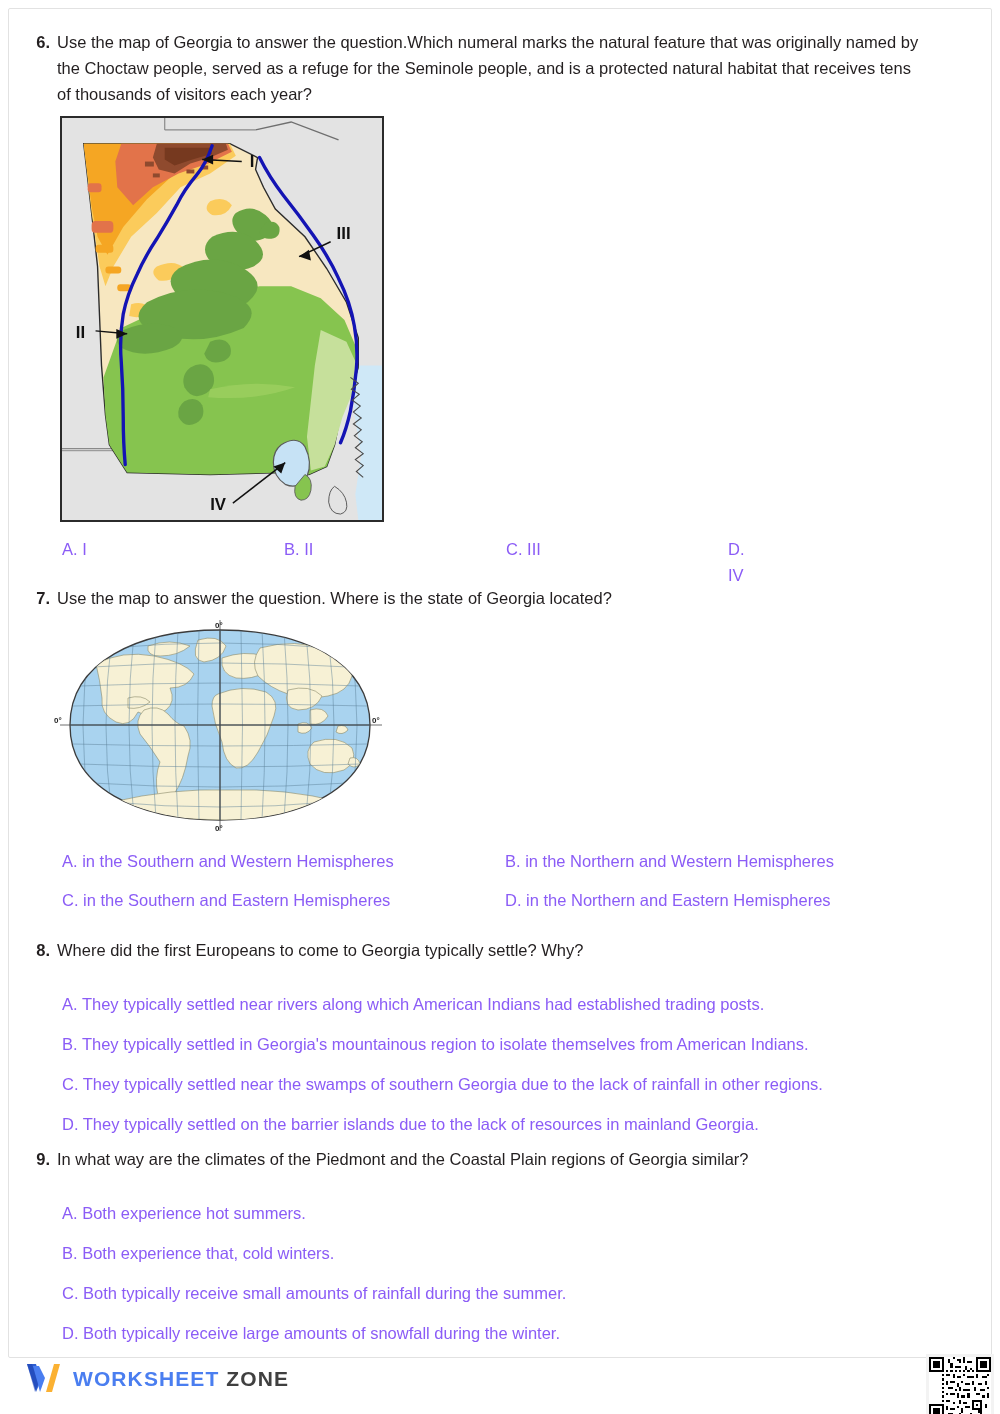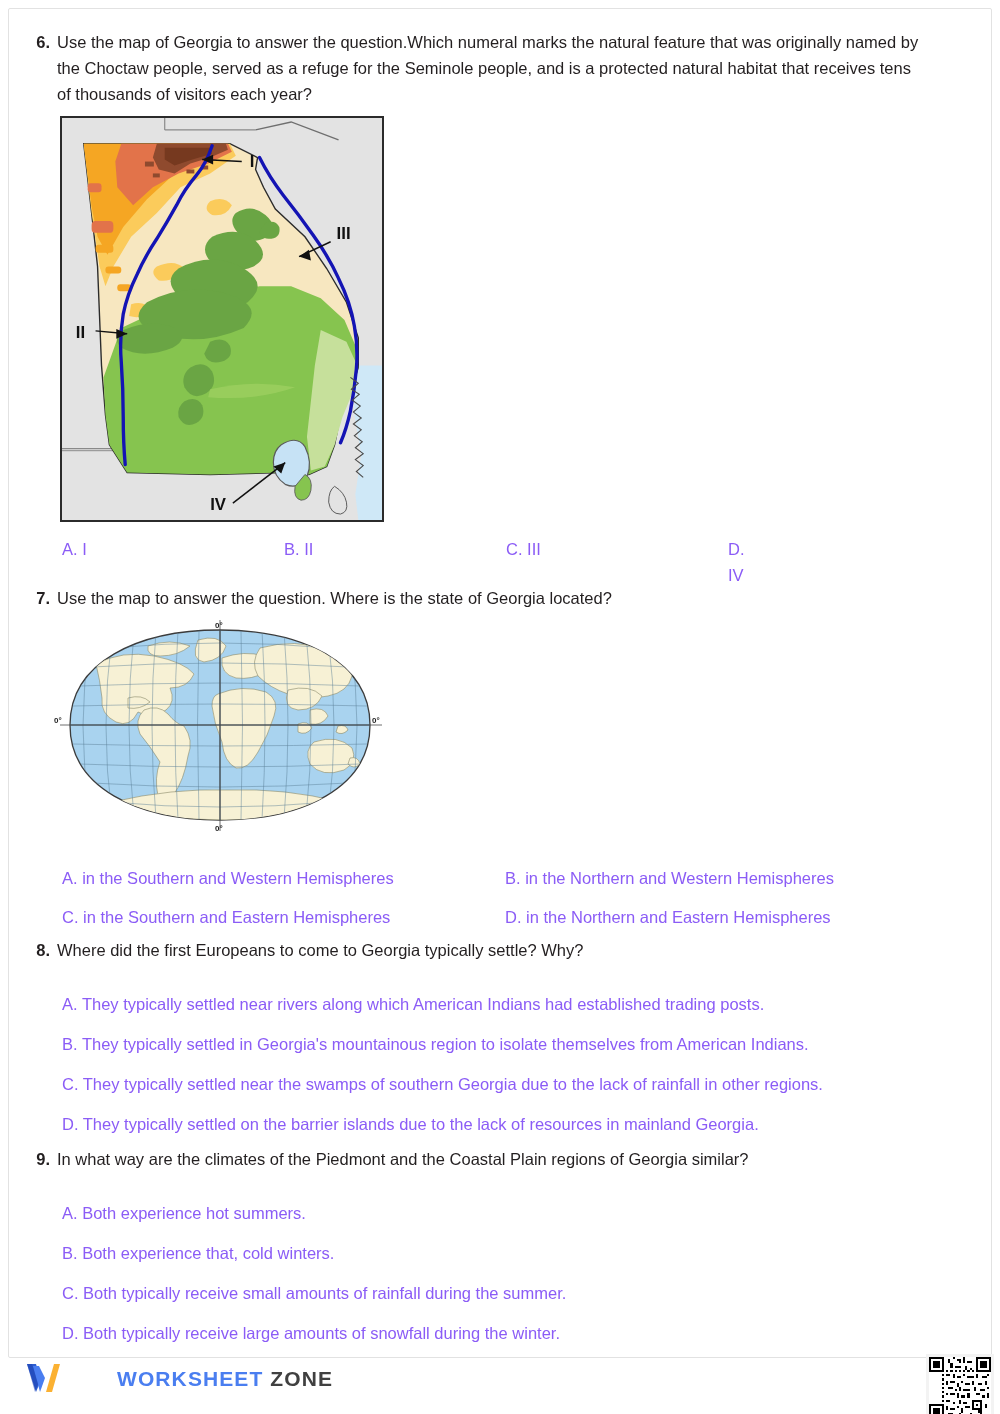--- a/index.html
+++ b/index.html
@@ -53,21 +53,21 @@
   #q6opts .opt{ width:0; }
   #q6opts .c1{ width:222px; }
   #q6opts .c2{ width:222px; }
   #q6opts .c3{ width:222px; }
 
   
   #q7{ left:31px; top:585px; width:930px; }
   .globe-wrap{ position:absolute; left:52px; top:618px; width:336px; height:215px; }
   .globe-svg{ display:block; width:100%; height:100%; }
 
-  #q7opts{ position:absolute; left:62px; top:848px; width:880px;margin-top:17px; }
+  #q7opts{ position:absolute; left:62px; top:848px; width:880px; }
   #q7opts .gr{ display:flex; margin-bottom:13px; }
   #q7opts .gc1{ width:443px; }
 
   
   #q8{ left:31px; top:937px; width:930px; }
   #q8 .opts, #q9 .opts{ margin-top:28px; padding-left:31px; }
   #q8 .opt, #q9 .opt{ margin-bottom:14px; }
 
   
   #q9{ left:31px; top:1146px; width:930px; }
@@ -75,21 +75,21 @@
   
   .footer{
     position:absolute; left:0; bottom:0; width:1000px; height:62px;
   }
   .logo{
     position:absolute; left:24px; top:8px;
     display:flex; align-items:center; gap:9px;
   }
   .logo-mark{ width:40px; height:38px; display:block; }
   .logo-text{ font-size:21px; letter-spacing:1.1px; font-weight:bold; }
-  .logo-text .w{ color:#4a7ef0;margin-left:44px; }
+  .logo-text .w{ color:#4a7ef0; }
   .logo-text .z{ color:#404040; }
   .scan{
     position:absolute; right:78px; top:14px;
     font-size:22.5px; color:#2f2f2f; letter-spacing:.2px;
   }
   .qr{
     position:absolute; right:6px; top:2px;
     width:68px; height:68px; background:#f3f3f3; padding:3px;
   }
   .qr svg{ display:block; width:100%; height:100%; }

